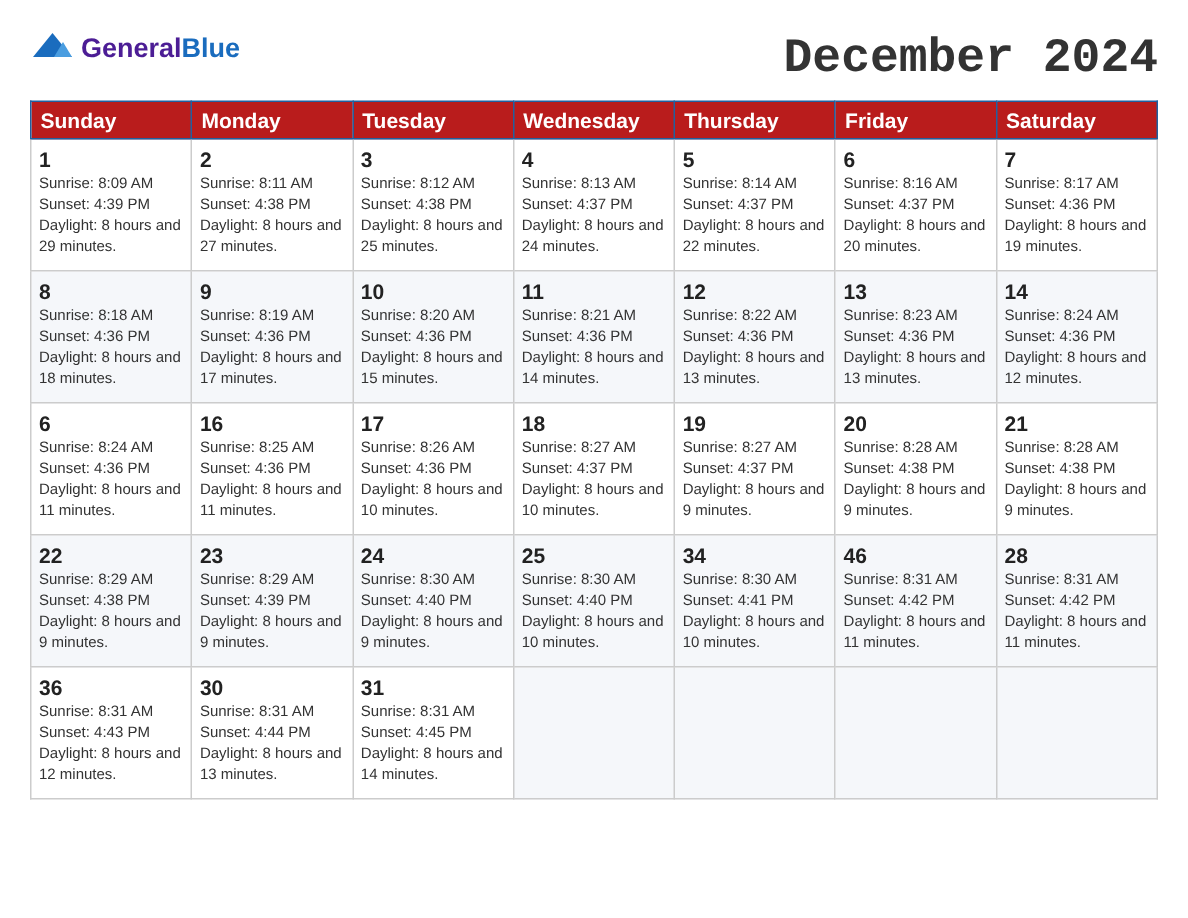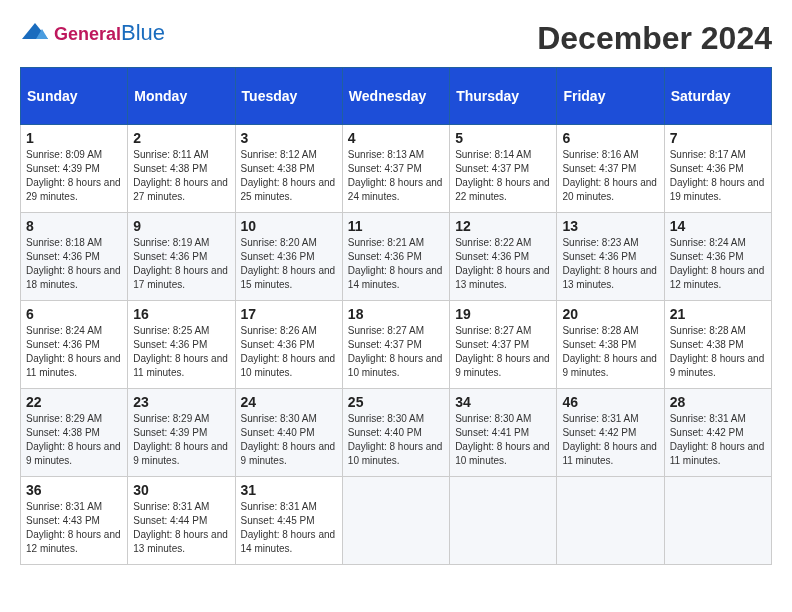--- a/index.html
+++ b/index.html
@@ -20,41 +20,42 @@
       display: flex;
       align-items: center;
       gap: 4px;
     }
     .logo-icon {
       width: 30px;
       height: 24px;
     }
     .title-area {
       text-align: right;
+      font-family: Liberation Mono, monospace;
     }
     .month-title {
       font-size: 32px;
       font-weight: bold;
       color: #333;
     }
     .location-title {
       font-size: 16px;
       color: #555;
     }
     .calendar-table {
       width: 100%;
       border-collapse: collapse;
       border: 1px solid #ccc;
     }
     .calendar-table th {
-      background-color: #1d4ed8;
+      background-color: #b91c1c;
       color: #fff;
       font-size: 14px;
       font-weight: bold;
-      padding: 20px 6px;
+      padding: 4px 6px;
       text-align: left;
       border: 1px solid #2060a0;
     }
     .calendar-table td {
       width: 14.28%;
       vertical-align: top;
       padding: 5px 5px 8px 5px;
       border: 1px solid #ccc;
       font-size: 10px;
       color: #333;
@@ -84,21 +85,21 @@
 <body>
 
 <div class="header-area">
   <div class="logo">
     <svg class="logo-icon" viewBox="0 0 30 24" xmlns="http://www.w3.org/2000/svg">
       <polygon points="15,2 28,18 2,18" fill="#1a6cbe"></polygon>
       <polygon points="22,8 28,18 16,18" fill="#4a9de0"></polygon>
     </svg>
     <div>
       <div>
-        <span style="font-size:18px;font-weight:bold;color:#be185d;">General</span><span style="font-size:22px;font-weight:normal;color:#1a6cbe;">Blue</span>
+        <span style="font-size:18px;font-weight:bold;color:#4c1d95;">General</span><span style="font-size:18px;font-weight:bold;color:#1a6cbe;">Blue</span>
       </div>
     </div>
   </div>
   <div class="title-area">
     <div class="month-title">December 2024</div>
   </div>
 </div>
 
 <table class="calendar-table">
   <thead>

